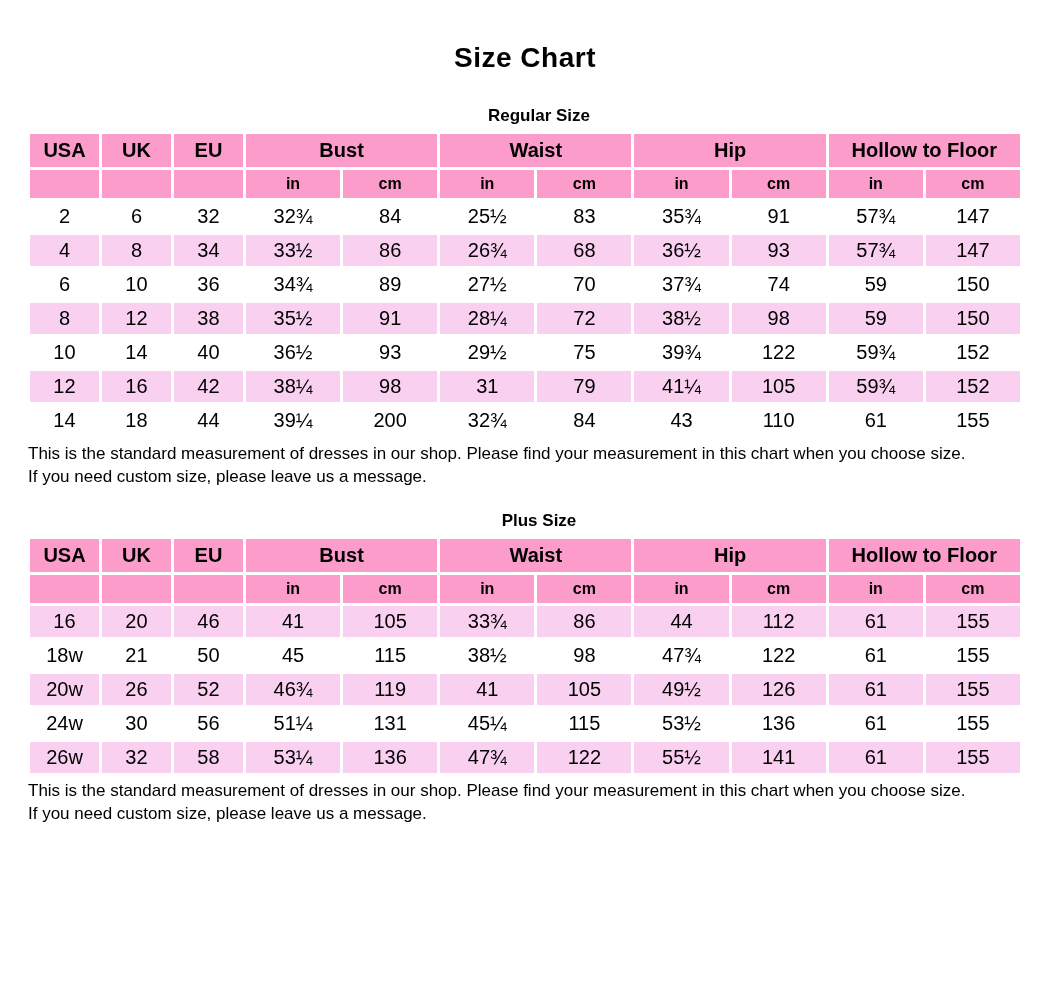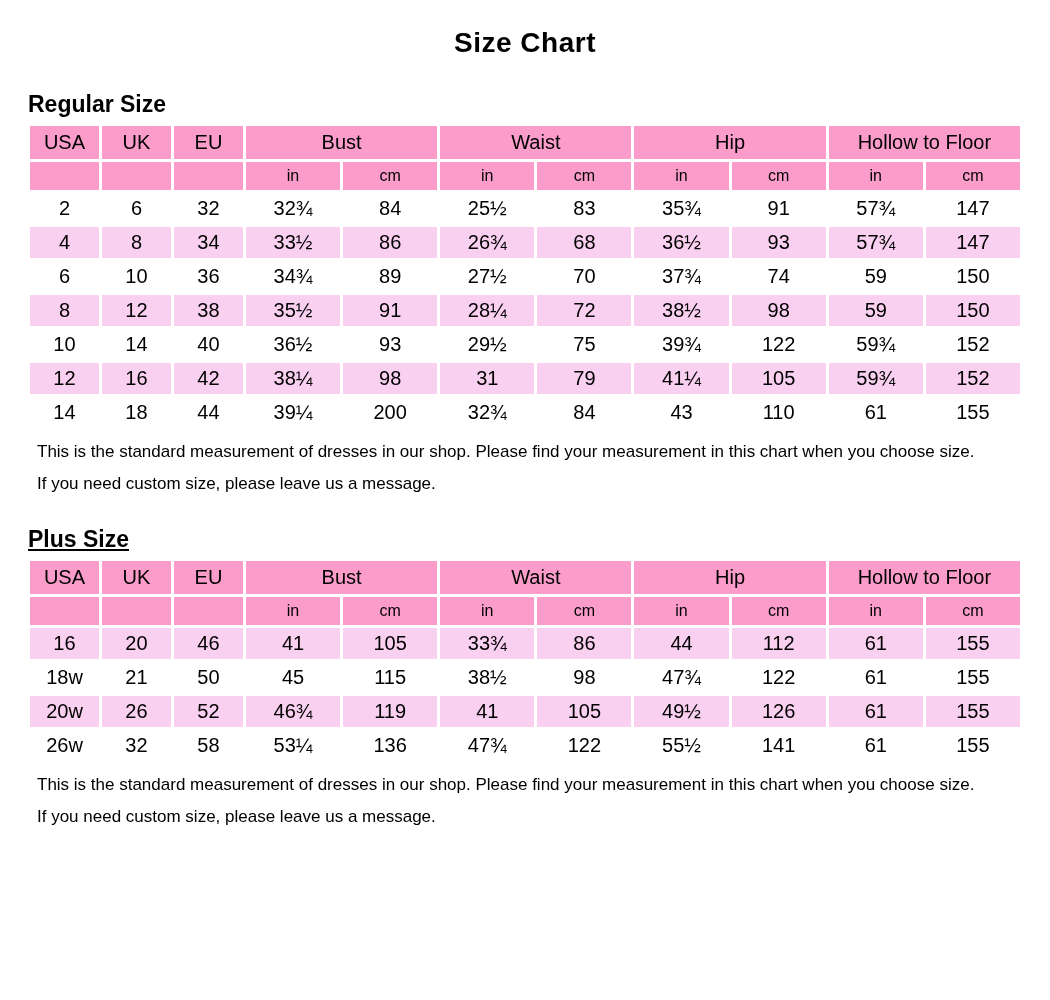--- a/index.html
+++ b/index.html
@@ -19,68 +19,69 @@
   body {
     width: 1050px;
     height: 1000px;
     overflow: hidden;
   }
   .page-title {
     text-align: center;
     font-size: 28px;
     font-weight: bold;
     margin: 0;
-    padding-top: 27px;
+    padding-top: 42px;
     letter-spacing: 0.5px;
   }
   .section-label {
-    font-size: 23px;
+    font-size: 17px;
     font-weight: bold;
     margin: 0 0 5px 28px;
+    text-align: center;
   }
   .section-label.first { margin-top: 32px; }
-  .section-label.second { margin-top: 30px; text-decoration: underline; }
+  .section-label.second { margin-top: 22px; }
   table.size-table {
     border-collapse: collapse;
     table-layout: fixed;
     width: 996px;
     margin-left: 27px;
   }
   table.size-table col.c-size { width: 7.25%; }
   table.size-table col.c-meas { width: 9.78%; }
   table.size-table th,
   table.size-table td {
     border: 3px solid var(--border-white);
     text-align: center;
     vertical-align: middle;
     font-size: 20px;
     padding: 0;
     overflow: hidden;
     white-space: nowrap;
   }
   table.size-table thead th {
     background: var(--header-pink);
-    font-weight: normal;
+    font-weight: bold;
   }
   table.size-table thead tr.group-row th { height: 36px; font-size: 20px; }
   table.size-table thead tr.unit-row th { height: 31px; font-size: 16px; }
   table.size-table tbody td {
     height: 34px;
     font-weight: normal;
     background: #ffffff;
   }
   table.size-table.stripe-even tbody tr:nth-child(even) td { background: var(--row-pink); }
   table.size-table.stripe-odd  tbody tr:nth-child(odd)  td { background: var(--row-pink); }
   .note {
     margin: 3px 0 0 28px;
     font-size: 17px;
     line-height: 1.38;
     max-width: 990px;
   }
-  .note p { margin: 9px; }
+  .note p { margin: 0; }
 </style>
 </head>
 <body>
 
 <h1 class="page-title">Size Chart</h1>
 
 <h2 class="section-label first">Regular Size</h2>
 
 <table class="size-table stripe-even">
   <colgroup>
@@ -294,20 +295,33 @@
         <td>46¾</td>
         <td>119</td>
         <td>41</td>
         <td>105</td>
         <td>49½</td>
         <td>126</td>
         <td>61</td>
         <td>155</td>
       </tr>
       <tr>
+        <td>24w</td>
+        <td>30</td>
+        <td>56</td>
+        <td>51¼</td>
+        <td>131</td>
+        <td>45¼</td>
+        <td>115</td>
+        <td>53½</td>
+        <td>136</td>
+        <td>61</td>
+        <td>155</td>
+      </tr>
+      <tr>
         <td>26w</td>
         <td>32</td>
         <td>58</td>
         <td>53¼</td>
         <td>136</td>
         <td>47¾</td>
         <td>122</td>
         <td>55½</td>
         <td>141</td>
         <td>61</td>

